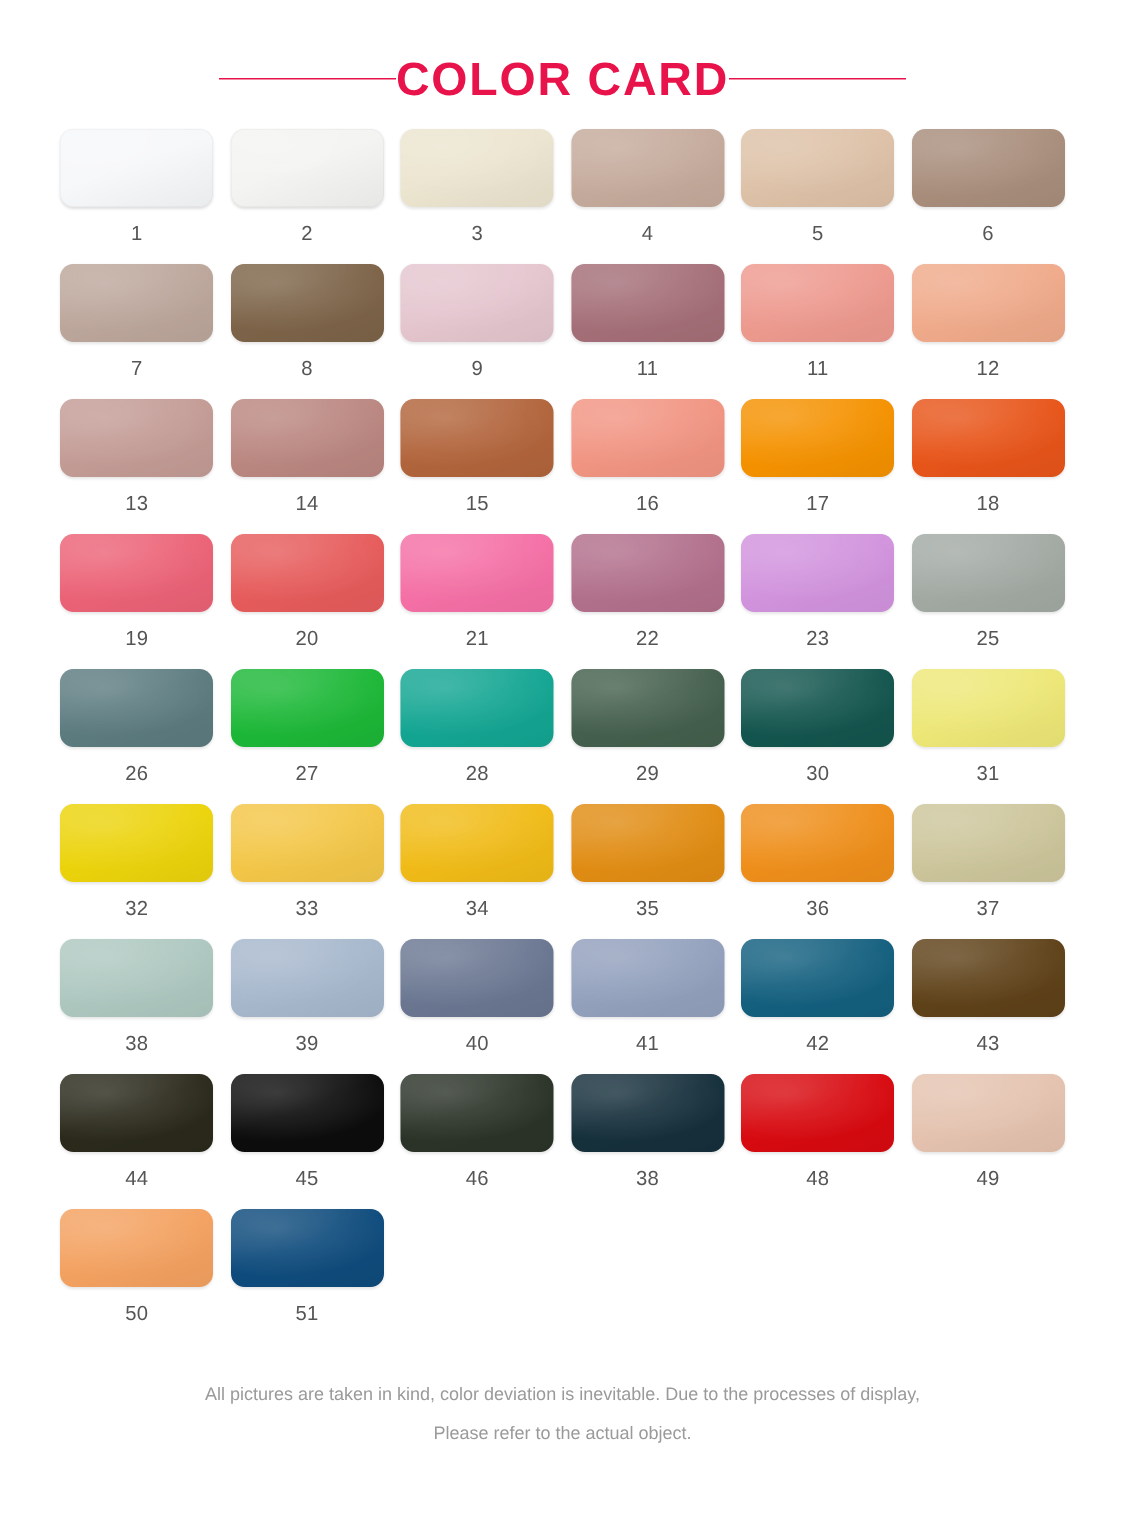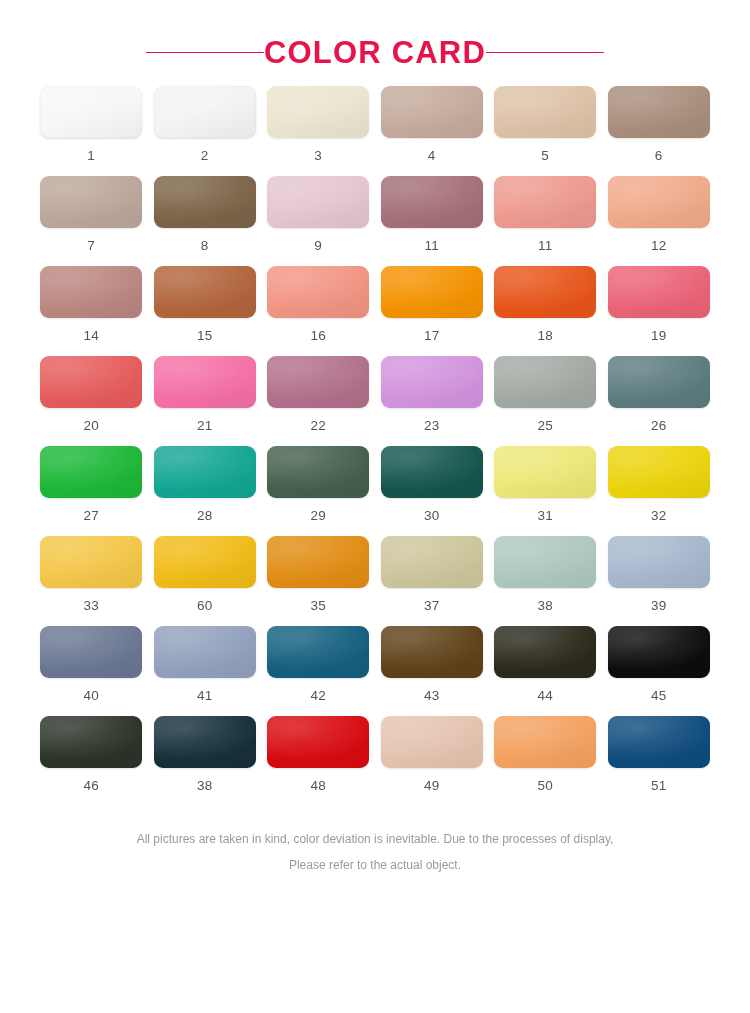--- a/index.html
+++ b/index.html
@@ -149,20 +149,24 @@
     </div>
     <div class="cell">
       <div class="swatch" style="background-color: rgb(238, 154, 143);"></div>
       <div class="label">11</div>
     </div>
     <div class="cell">
       <div class="swatch" style="background-color: rgb(240, 171, 139);"></div>
       <div class="label">12</div>
     </div>
     <div class="cell">
+      <div class="swatch" style="background-color: rgb(196, 156, 150);"></div>
+      <div class="label">13</div>
+    </div>
+    <div class="cell">
       <div class="swatch" style="background-color: rgb(187, 135, 129);"></div>
       <div class="label">14</div>
     </div>
     <div class="cell">
       <div class="swatch" style="background-color: rgb(178, 101, 60);"></div>
       <div class="label">15</div>
     </div>
     <div class="cell">
       <div class="swatch" style="background-color: rgb(242, 149, 131);"></div>
       <div class="label">16</div>
@@ -226,25 +230,29 @@
     <div class="cell">
       <div class="swatch" style="background-color: rgb(236, 212, 12);"></div>
       <div class="label">32</div>
     </div>
     <div class="cell">
       <div class="swatch" style="background-color: rgb(244, 199, 72);"></div>
       <div class="label">33</div>
     </div>
     <div class="cell">
       <div class="swatch" style="background-color: rgb(241, 188, 24);"></div>
-      <div class="label">60</div>
+      <div class="label">34</div>
     </div>
     <div class="cell">
       <div class="swatch" style="background-color: rgb(225, 141, 20);"></div>
       <div class="label">35</div>
+    </div>
+    <div class="cell">
+      <div class="swatch" style="background-color: rgb(239, 143, 27);"></div>
+      <div class="label">36</div>
     </div>
     <div class="cell">
       <div class="swatch" style="background-color: rgb(205, 198, 156);"></div>
       <div class="label">37</div>
     </div>
     <div class="cell">
       <div class="swatch" style="background-color: rgb(174, 200, 192);"></div>
       <div class="label">38</div>
     </div>
     <div class="cell">

